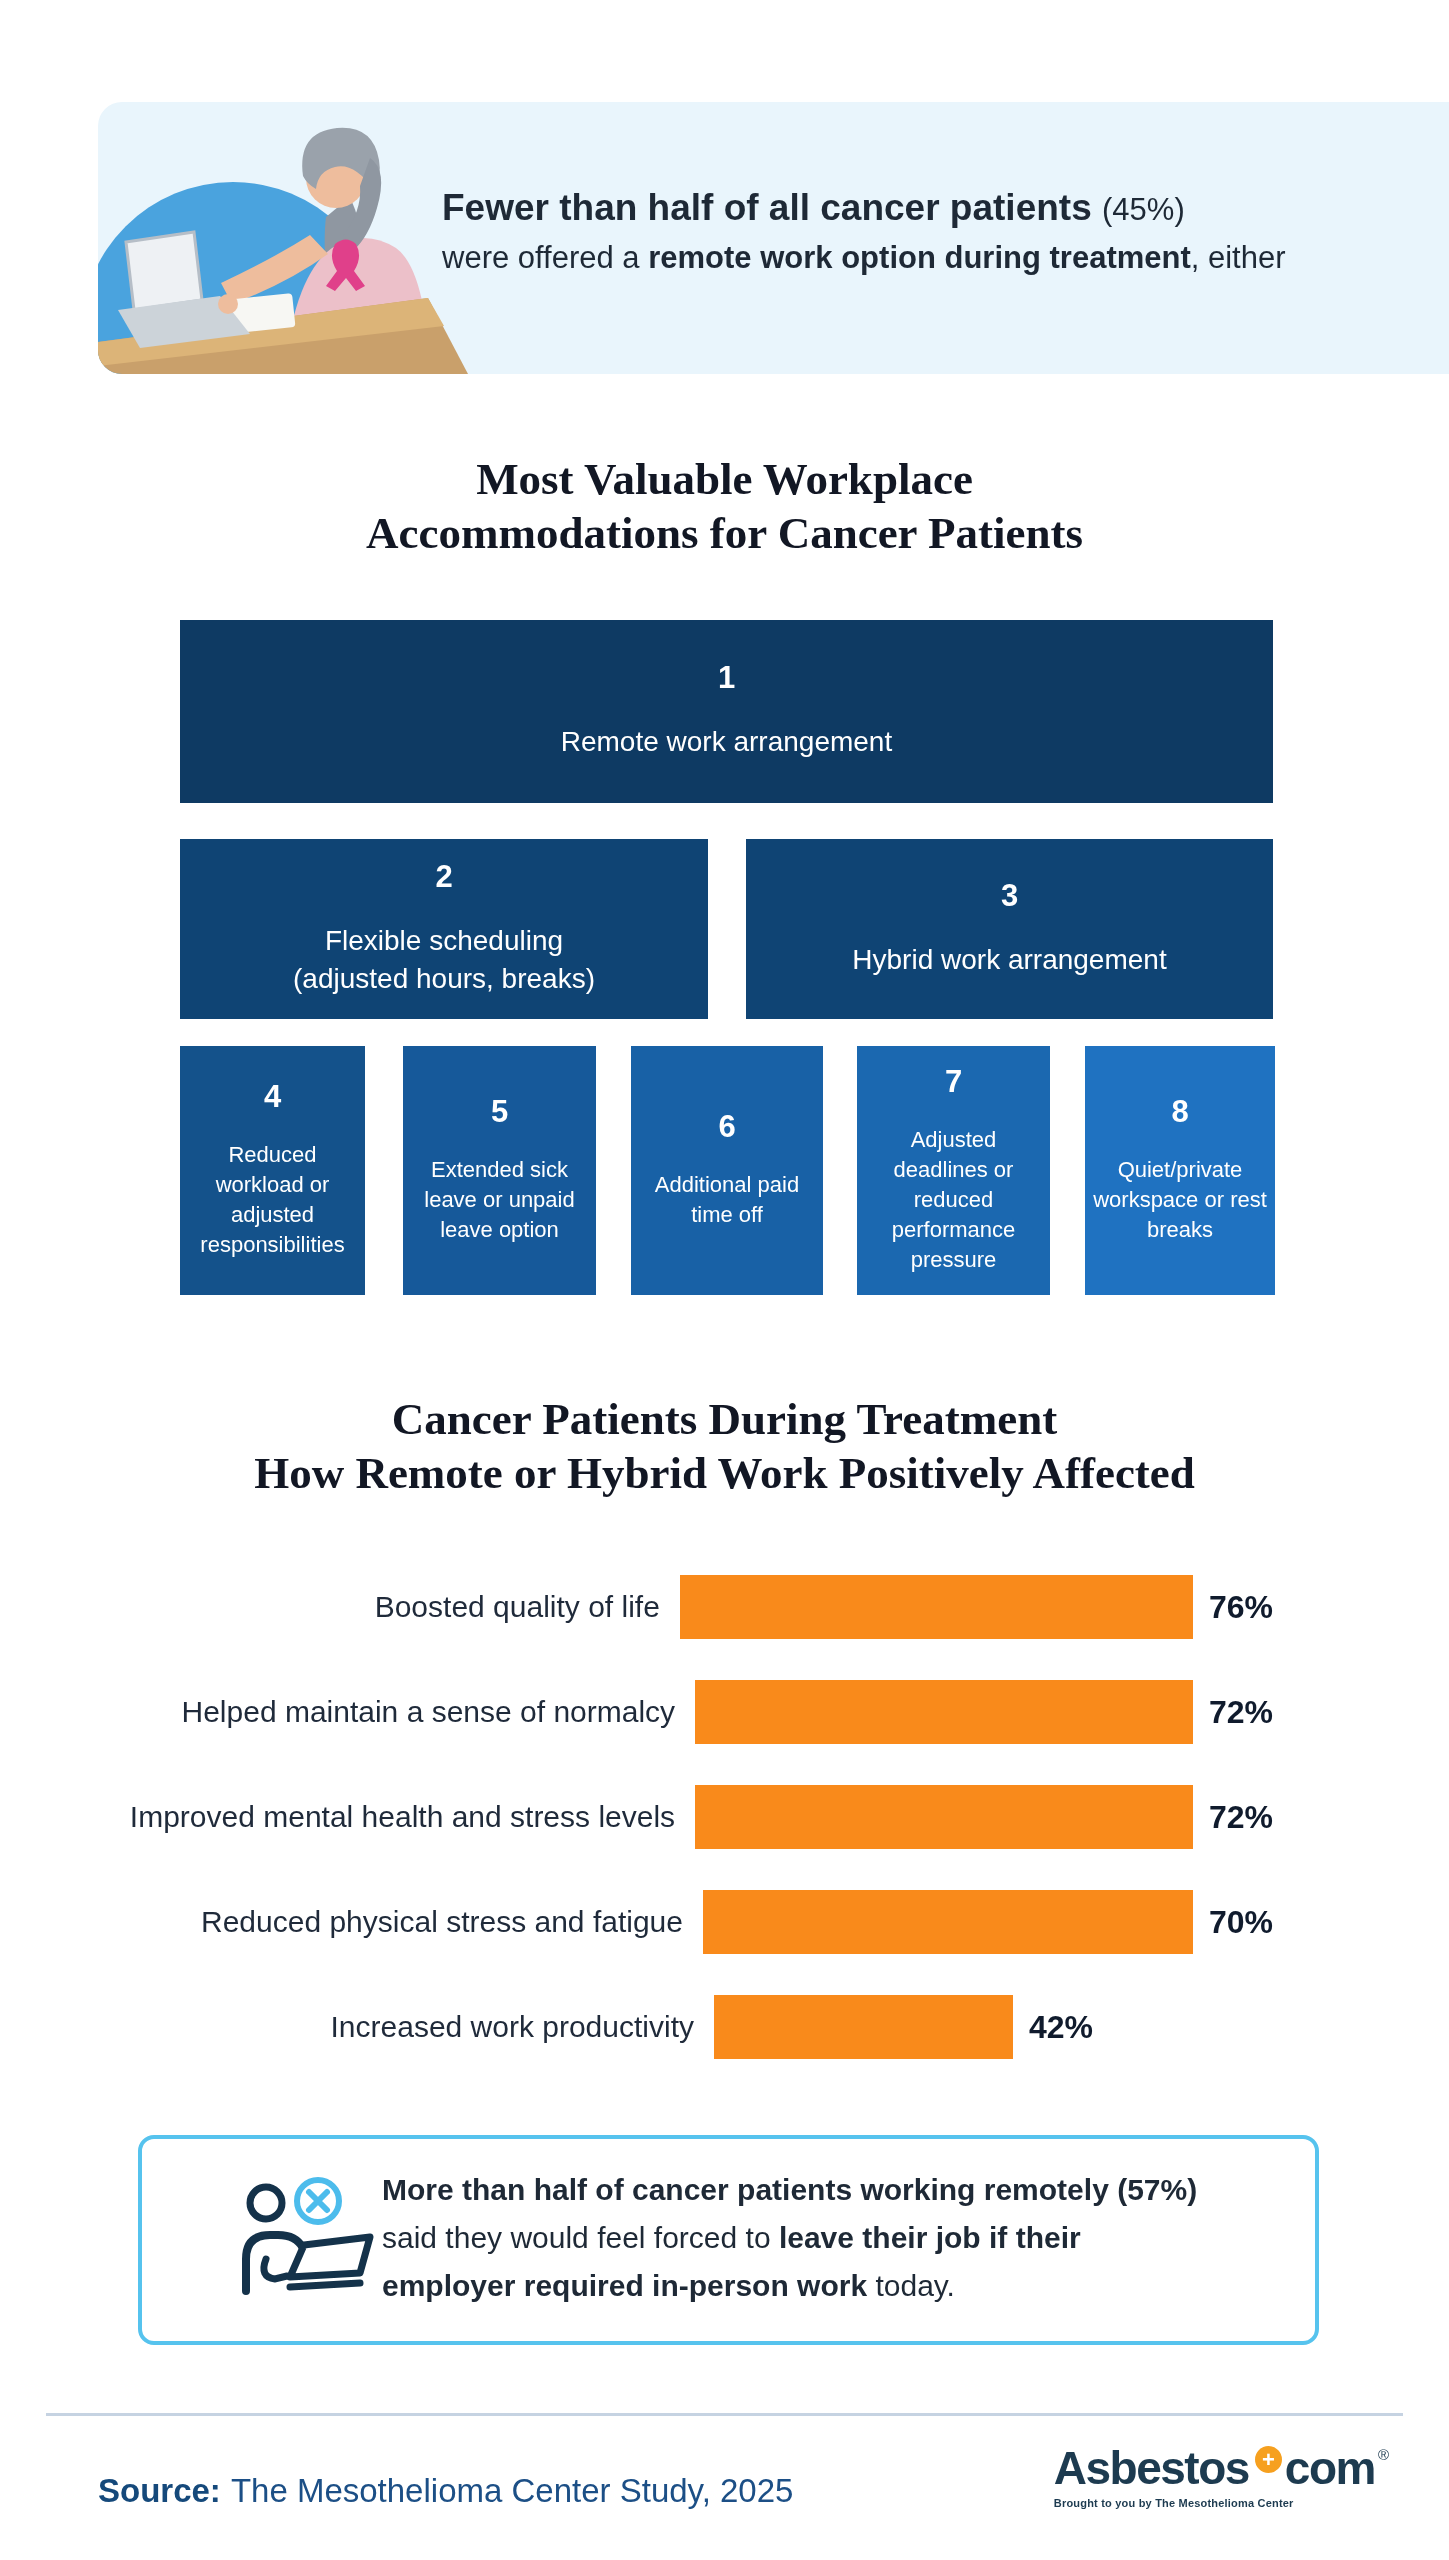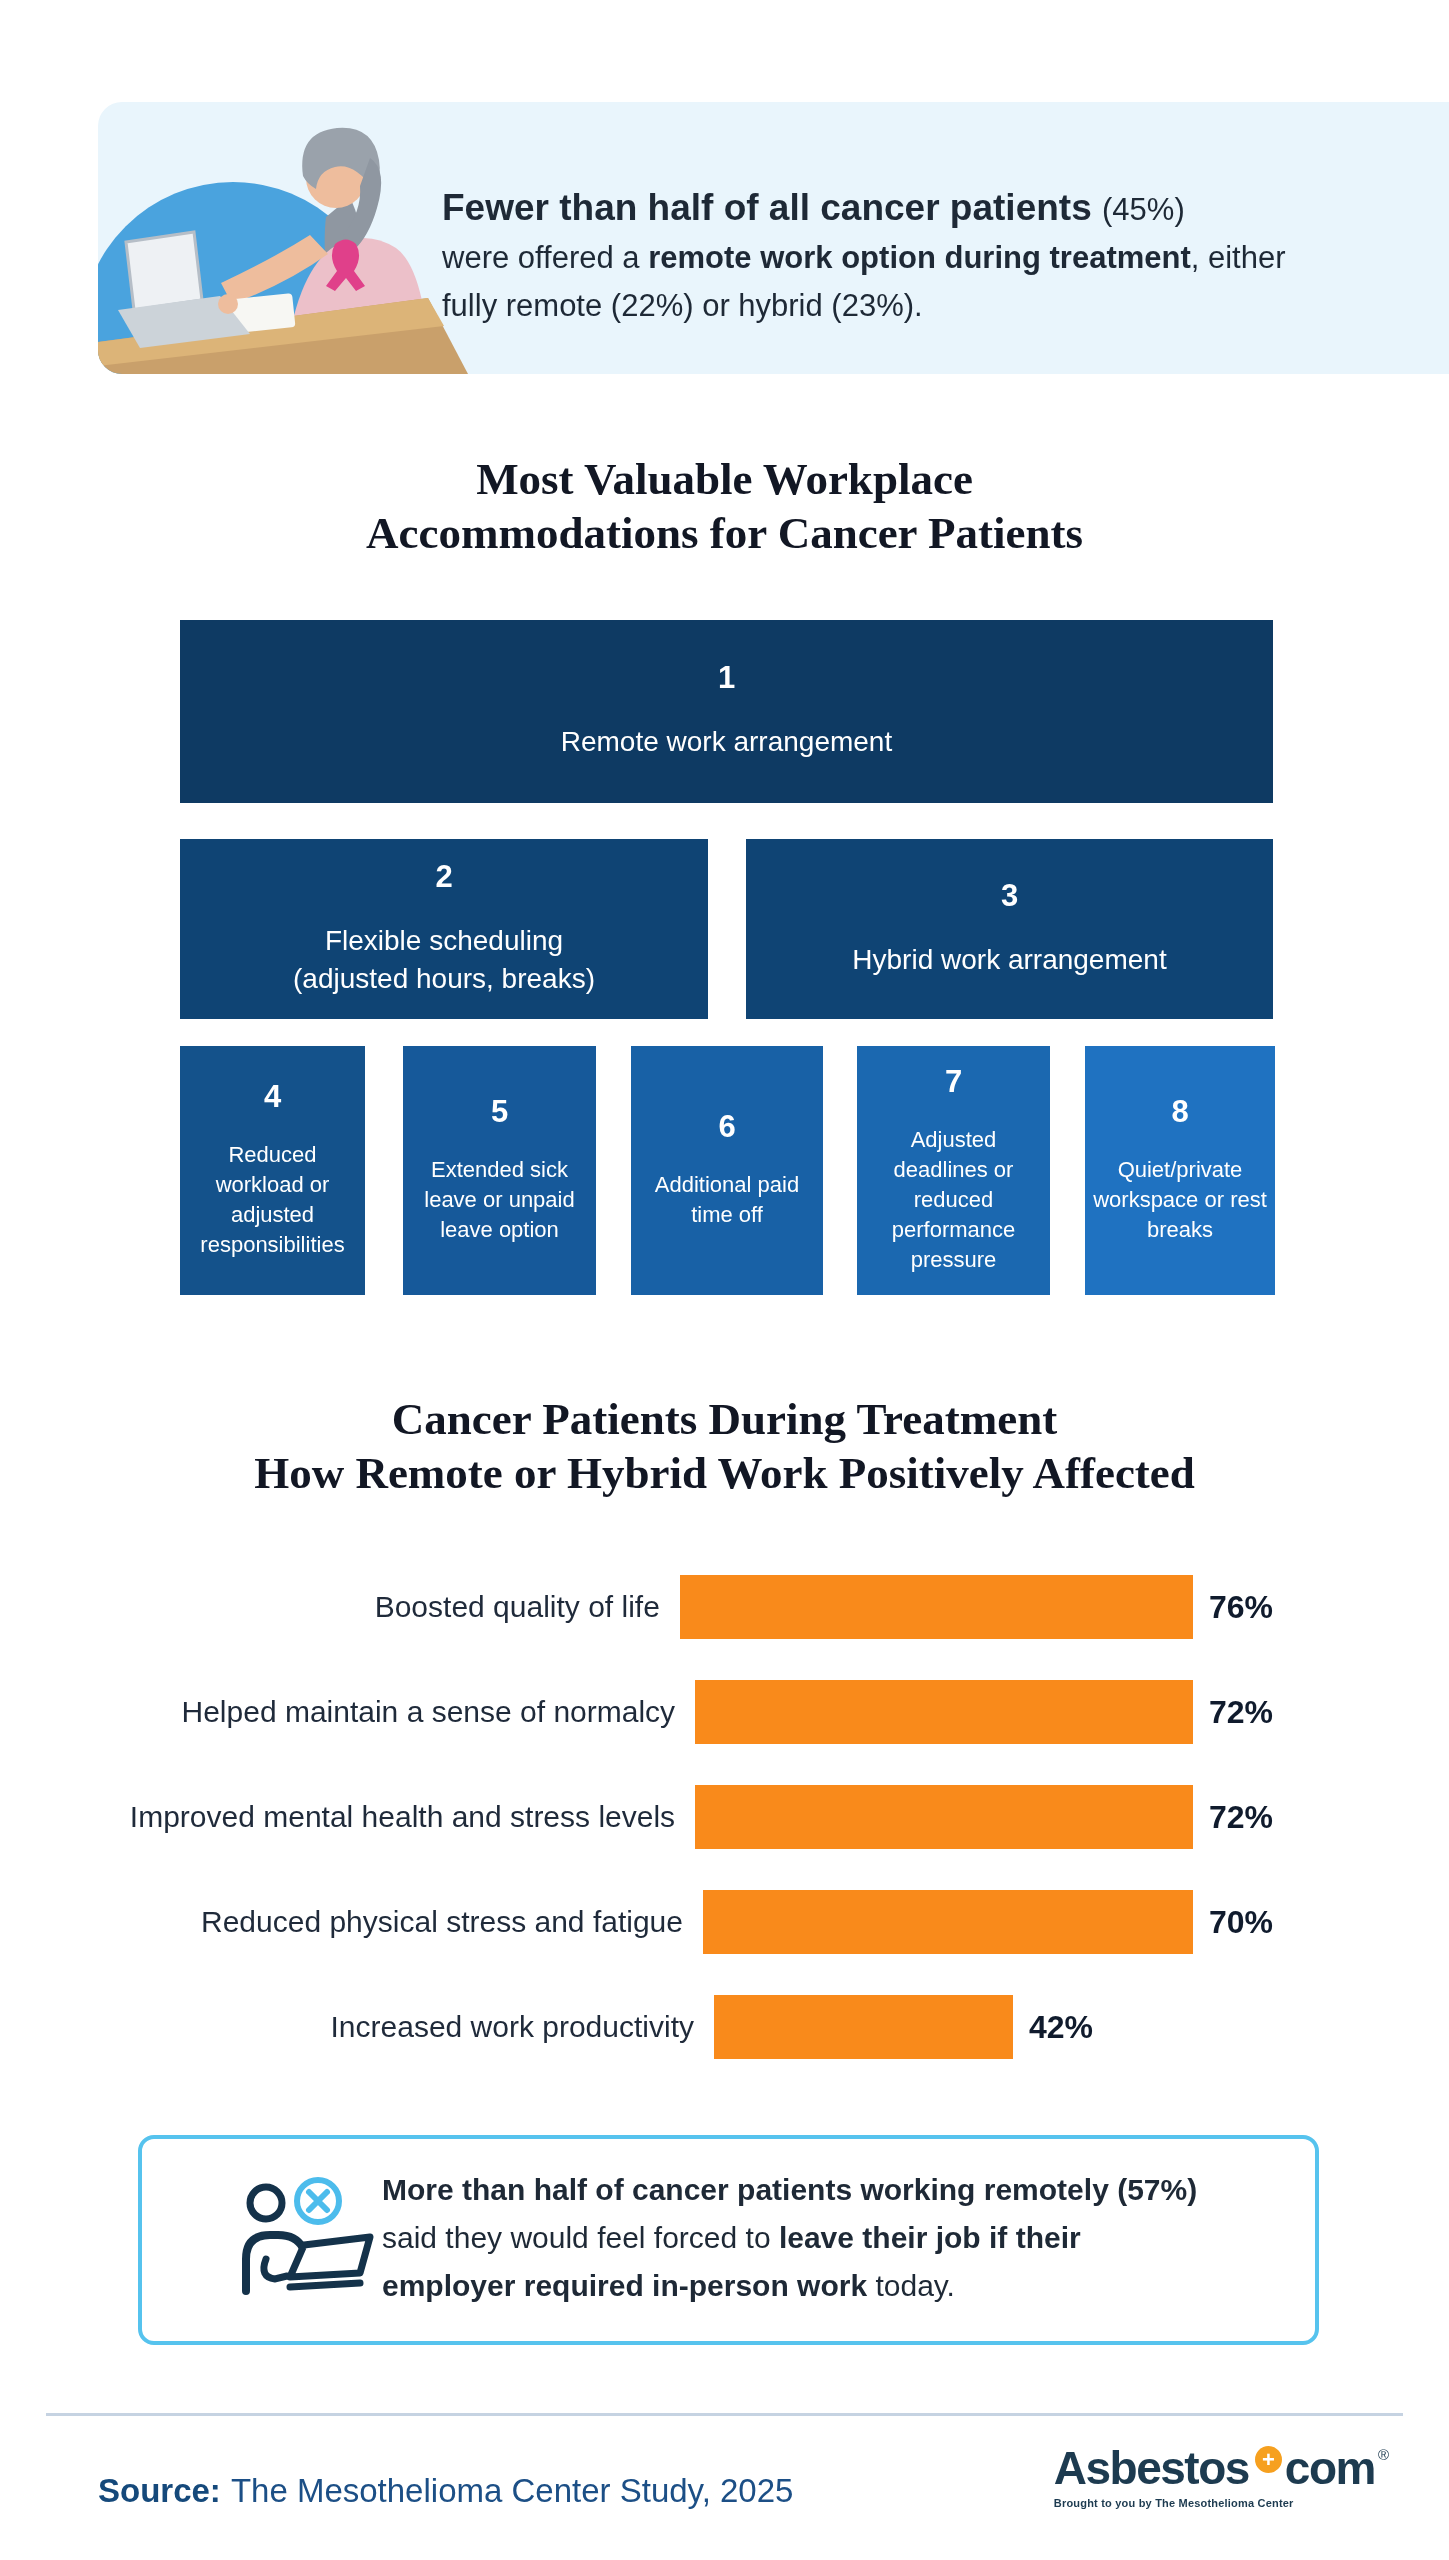--- a/index.html
+++ b/index.html
@@ -98,21 +98,20 @@
     <path d="M0 240 L330 196 L370 272 L0 272 Z" fill="#c9a06b"></path>
     <path d="M0 240 L330 196 L346 224 L0 264 Z" fill="#dcb478"></path>
     <rect x="100" y="196" width="96" height="34" rx="4" fill="#f7f7f3" transform="rotate(-6 148 213)"></rect>
     <path d="M28 140 L96 130 L104 198 L36 208 Z" fill="#eef1f4" stroke="#b6bec7" stroke-width="3"></path>
     <path d="M20 208 L122 194 L152 232 L42 246 Z" fill="#ccd3d9"></path>
     <circle cx="130" cy="202" r="10" fill="#eebd9d"></circle>
   </svg>
   <div class="banner-text">
       <div class="rich-line lead"><span class="b">Fewer than half of all cancer patients</span><span> </span><span class="sm">(45%)</span></div>
       <div class="rich-line"><span>were offered a </span><span class="b">remote work option during treatment</span><span>, either</span></div>
-      <div class="rich-line"><span>fully remote (22%) or hybrid (23%).</span></div>
     </div>
 </div>
 
 <div class="h1" id="title1">
   <div>Most Valuable Workplace</div>
   <div>Accommodations for Cancer Patients</div>
 </div>
 
 <div class="grid">
   <div class="box" id="box1" style="background-color: rgb(14, 58, 99);">

